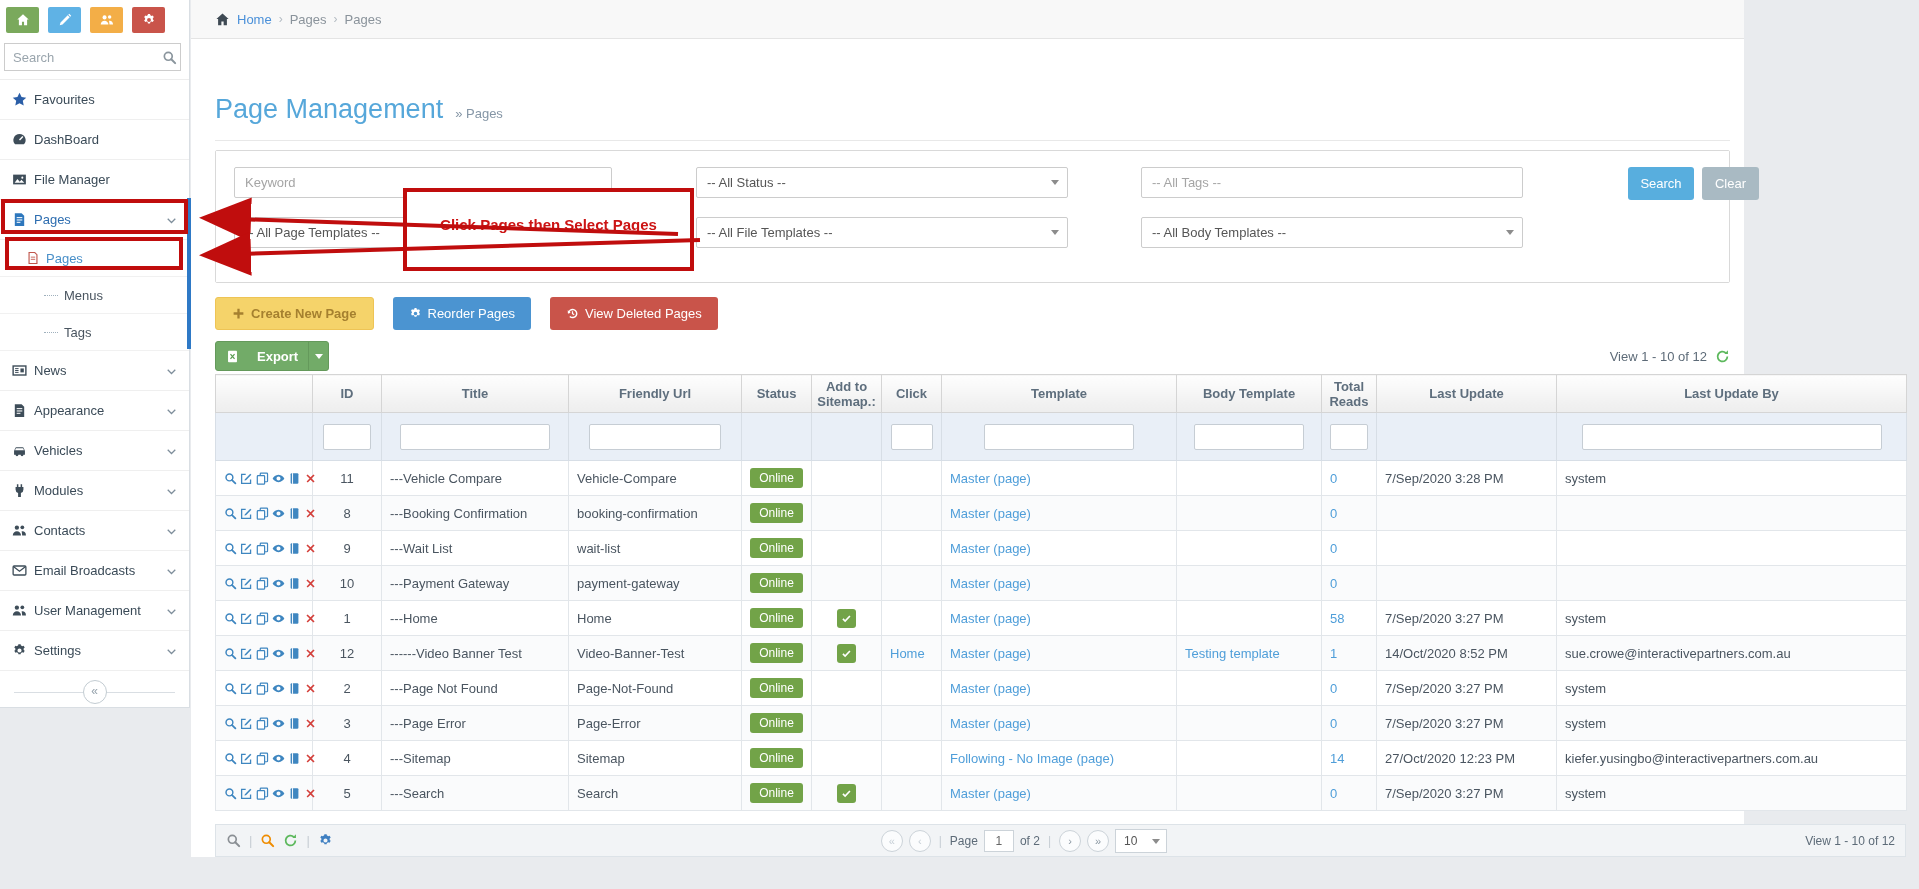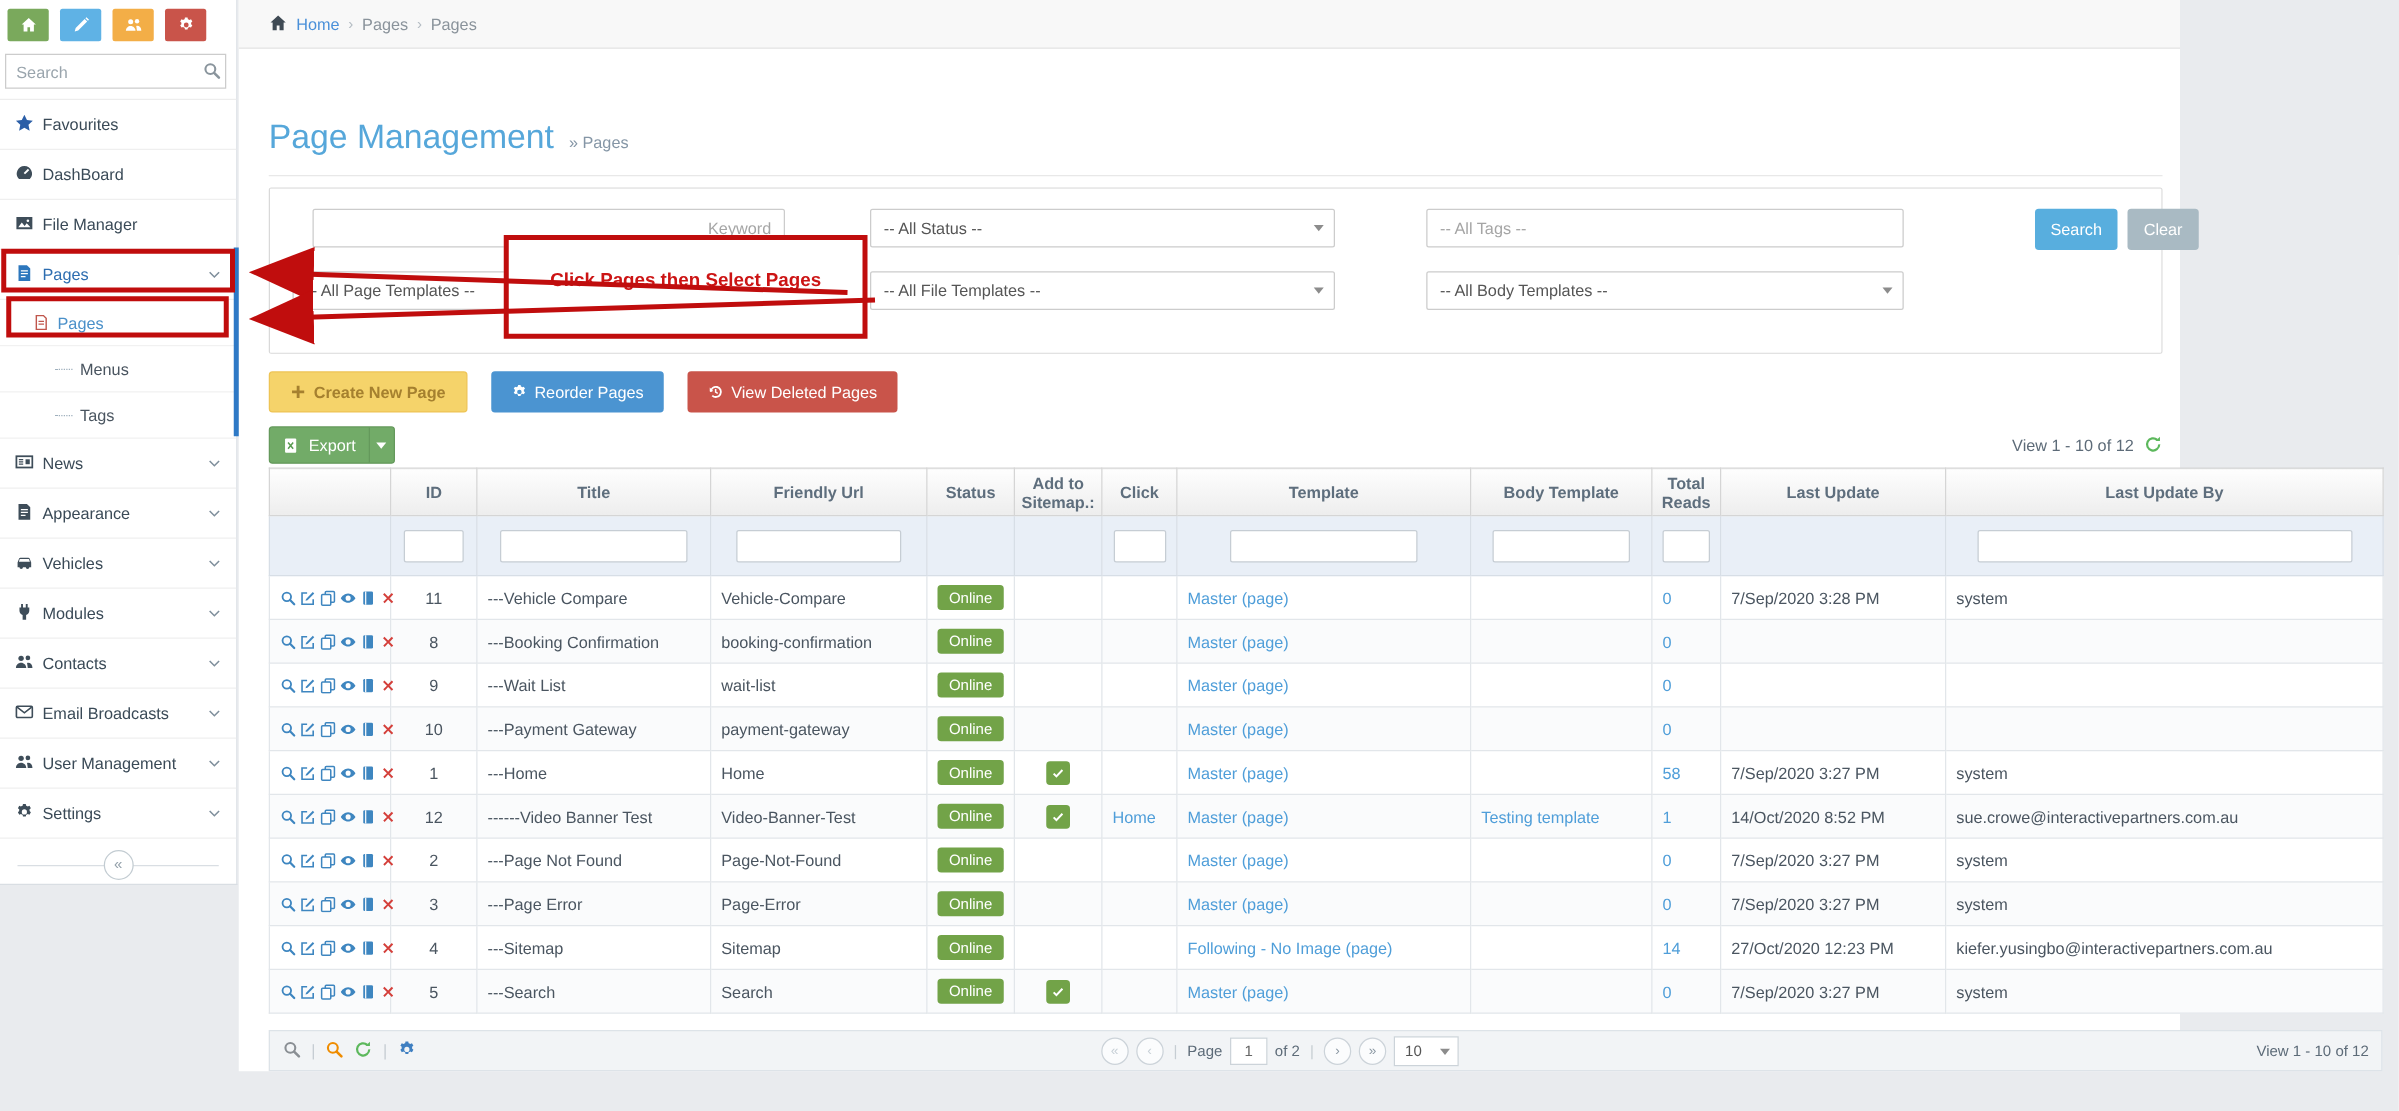--- a/index.html
+++ b/index.html
@@ -71,21 +71,21 @@
   
   .btn-row { margin-top:14px; display:flex; gap:19px; }
   #create-btn { height:33px; padding:0 16px; background:var(--create-button-yellow,#f5d36a); border:1px solid #eec455;
                 color:#a5802f; font-weight:bold; }
   #reorder-btn { height:33px; padding:0 16px; background:var(--reorder-button-blue,#4b94d1); }
   #deleted-btn { height:33px; padding:0 16px; background:var(--deleted-button-red,#c9544a); }
 
   .export-row { margin-top:11px; display:flex; align-items:center; }
   #export-btn { height:30px; background:var(--export-button-green,#72ab68); border:1px solid #64995b; border-radius:3px;
                 display:inline-flex; cursor:pointer; color:#fff; }
-  #export-btn .seg1 { padding:0 10px; display:flex; align-items:center; gap:8px; font-weight:normal; }
+  #export-btn .seg1 { padding:0 10px; display:flex; align-items:center; gap:18px; font-weight:bold; }
   #export-btn .seg2 { width:20px; display:flex; align-items:center; justify-content:center; border-left:1px solid #64995b; }
   .view-info-top { margin-left:auto; display:flex; align-items:center; gap:8px; color:#5d6b78; font-size:13px; }
   .view-info-top .refresh { color:#5cb85c; font-size:15px; cursor:pointer; }
 
   
   #grid { margin-top:3px; border-collapse:collapse; table-layout:fixed; width:1691px; }
   #grid th { height:38px; background:linear-gradient(#fefefe,#ededed); border:1px solid #d5d5d5; color:#5e6e7d;
              font-size:13px; font-weight:bold; text-align:center; padding:2px 4px; line-height:15px; }
   #grid td { border:1px solid #e2e6ea; border-top:none; font-size:13px; padding:0 8px; height:35px; background:#fff; }
   #grid tr.filter-row td { background:#e9eff7; border-color:#d7dee6; height:48px; text-align:center; }
@@ -341,21 +341,21 @@
   <div id="content">
 
     <div class="title-row">
       <span id="page-title">Page Management</span>
       <span id="page-subtitle">» Pages</span>
     </div>
     <hr class="title-hr">
 
     <div id="search-panel">
       <div class="panel-body">
-        <input class="ctl" style="left: 34px; top: 16px; width: 378px; text-align: right;" placeholder="Keyword">
+        <input class="ctl" style="left: 18px; top: 16px; width: 378px;" placeholder="Keyword">
         <div class="ctl sel" style="left:480px; top:16px; width:372px;">
           <span>-- All Status --</span>
           <span class="caret"></span>
         </div>
         <input class="ctl" style="left: 925px; top: 16px; width: 382px;" placeholder="-- All Tags --">
         <div class="btn" id="search-btn">Search</div>
         <div class="btn" id="clear-btn">Clear</div>
 
         <div class="ctl sel" style="left:18px; top:66px; width:378px;">
           <span>-- All Page Templates --</span>

